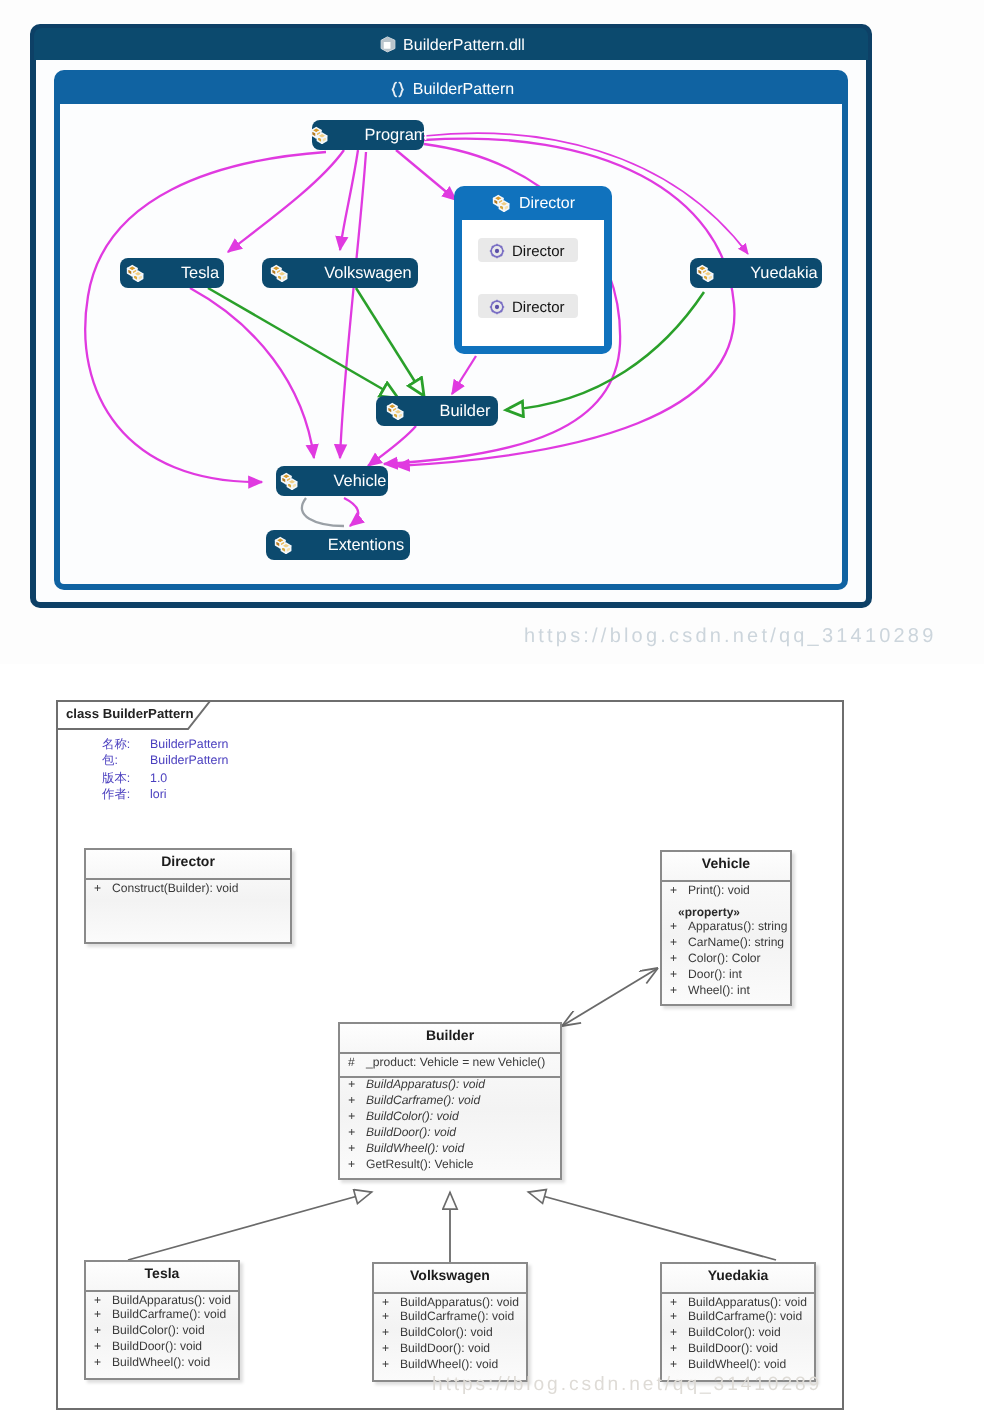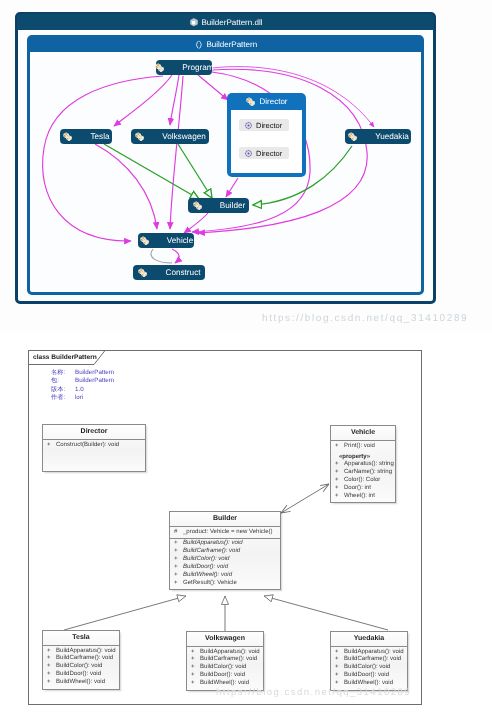--- a/index.html
+++ b/index.html
@@ -200,21 +200,21 @@
           <g stroke="#f4f8fb" stroke-width="1.1" stroke-linejoin="round">
             <path d="M2.6,4.6 L6.0,2.6 L9.4,4.6 L6.0,6.6 z" fill="#d79b2e"></path>
             <path d="M2.6,4.6 L6.0,6.6 L6.0,10.0 L2.6,8.0 z" fill="#b57b22"></path>
             <path d="M6.0,6.6 L9.4,4.6 L9.4,8.0 L6.0,10.0 z" fill="#e8b757"></path>
             <path d="M6.8,8.6 L10.2,6.6 L13.6,8.6 L10.2,10.6 z" fill="#f0cf86"></path>
             <path d="M6.8,8.6 L10.2,10.6 L10.2,14.0 L6.8,12.0 z" fill="#d9a83c"></path>
             <path d="M10.2,10.6 L13.6,8.6 L13.6,12.0 L10.2,14.0 z" fill="#f7e2ae"></path>
           </g>
         </svg>
       </span>
-    <span>Construct</span>
+    <span>Extentions</span>
   </div>
 
   <div class="grp" style="left:227px;top:93px;width:79px;height:84px;">
     <div class="grp-hdr">
       <span>
           <svg class="cls-ico" viewBox="0 0 16 16">
             <g stroke="#f4f8fb" stroke-width="1.1" stroke-linejoin="round">
               <path d="M2.6,4.6 L6.0,2.6 L9.4,4.6 L6.0,6.6 z" fill="#d79b2e"></path>
               <path d="M2.6,4.6 L6.0,6.6 L6.0,10.0 L2.6,8.0 z" fill="#b57b22"></path>
               <path d="M6.0,6.6 L9.4,4.6 L9.4,8.0 L6.0,10.0 z" fill="#e8b757"></path>

